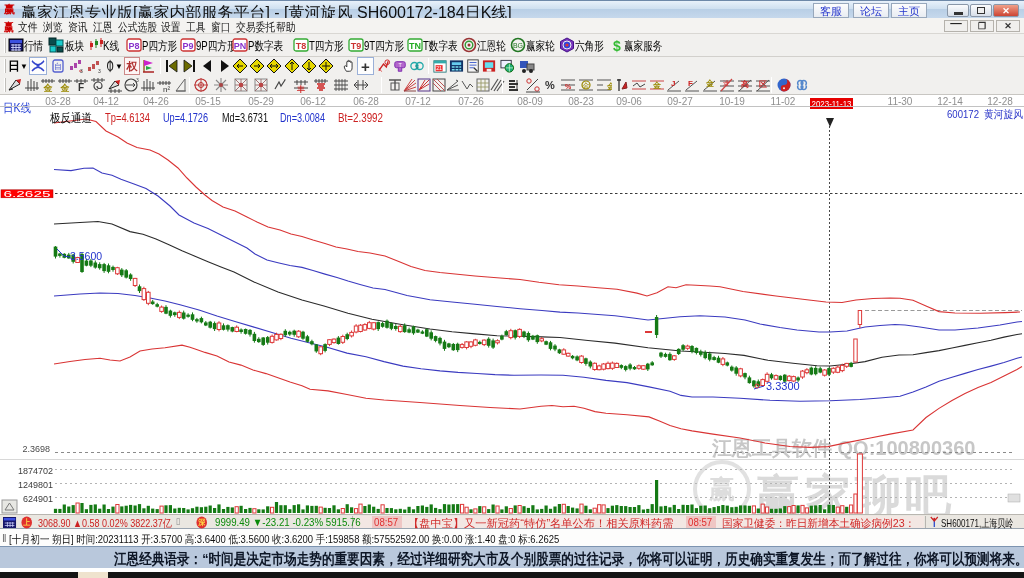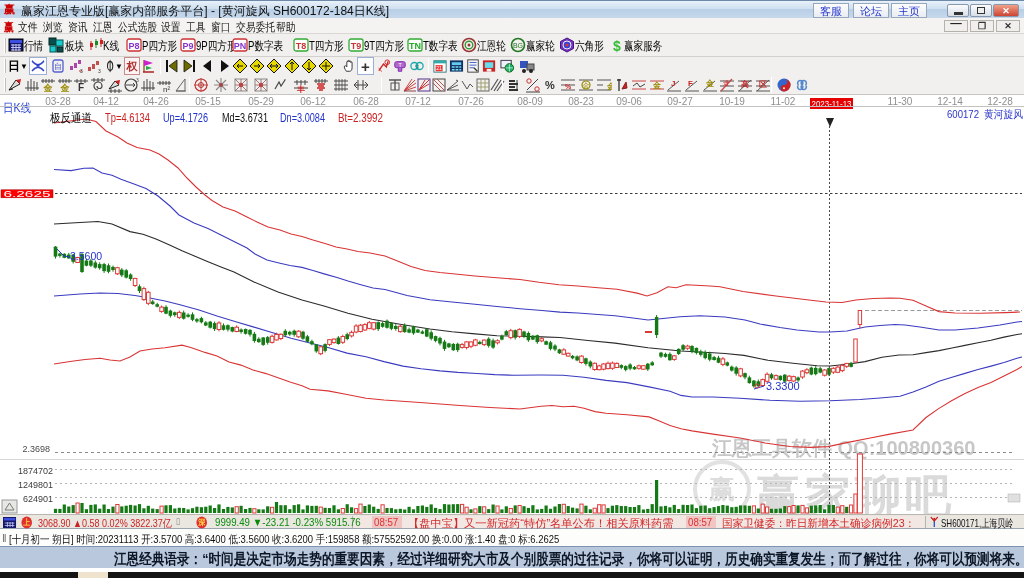--- a/index.html
+++ b/index.html
@@ -1,21 +1,21 @@
 <!DOCTYPE html>
 <html><head><meta charset="utf-8">
 <style>
 * { margin:0; padding:0; box-sizing:border-box; }
 html,body { width:1024px; height:578px; overflow:hidden; font-family:"Liberation Sans",sans-serif; background:#fff; }
 #app { position:relative; width:1024px; height:578px; }
 .abs { position:absolute; }
 
 #title { left:0; top:0; width:1024px; height:18px; background:linear-gradient(#e8f1fa 0%, #cfe0f0 45%, #b9cfe6 50%, #c6d8ec 100%); border-top:1px solid #6d88a8; }
 #title .logo { position:absolute; left:4px; top:2px; width:13px; height:13px; color:#c00; font-weight:bold; font-size:11px; line-height:13px; }
-#title .ttext { position:absolute; left:21px; top:2px; font-size:12px; color:#101010; transform-origin:0 0; white-space:nowrap; }
+#title .ttext { position:absolute; left:21px; top:2px; font-size:16px; color:#101010; transform-origin:0 0; white-space:nowrap; }
 .tbtn { position:absolute; top:2px; height:15px; background:linear-gradient(#fdfdfd,#e8ecf2); border:1px solid #98a8bc; font-size:11px; color:#2233cc; text-align:center; line-height:14px; }
 .wbtn { position:absolute; top:3px; width:22px; height:13px; border:1px solid #8a97a8; border-radius:2px; text-align:center; }
 
 #menu { left:0; top:18px; width:1024px; height:16px; background:#f4f3f1; border-bottom:1px solid #d9d7d3; }
 #menu span { position:absolute; top:2px; font-size:11.5px; color:#1a1a1a; transform:scale(0.85,1); transform-origin:0 0; white-space:nowrap; }
 .mdib { position:absolute; top:2px; width:24px; height:12px; background:#f0efed; border:1px solid #b5b2ac; color:#333; font-size:9px; line-height:10px; text-align:center; font-weight:bold; }
 
 #tb1 { left:0; top:34px; width:1024px; height:23px; background:#f1f0ee; border-bottom:1px solid #d2d0cc; }
 
 #tb2 { left:0; top:57px; width:1024px; height:19px; background:#f1f0ee; }

